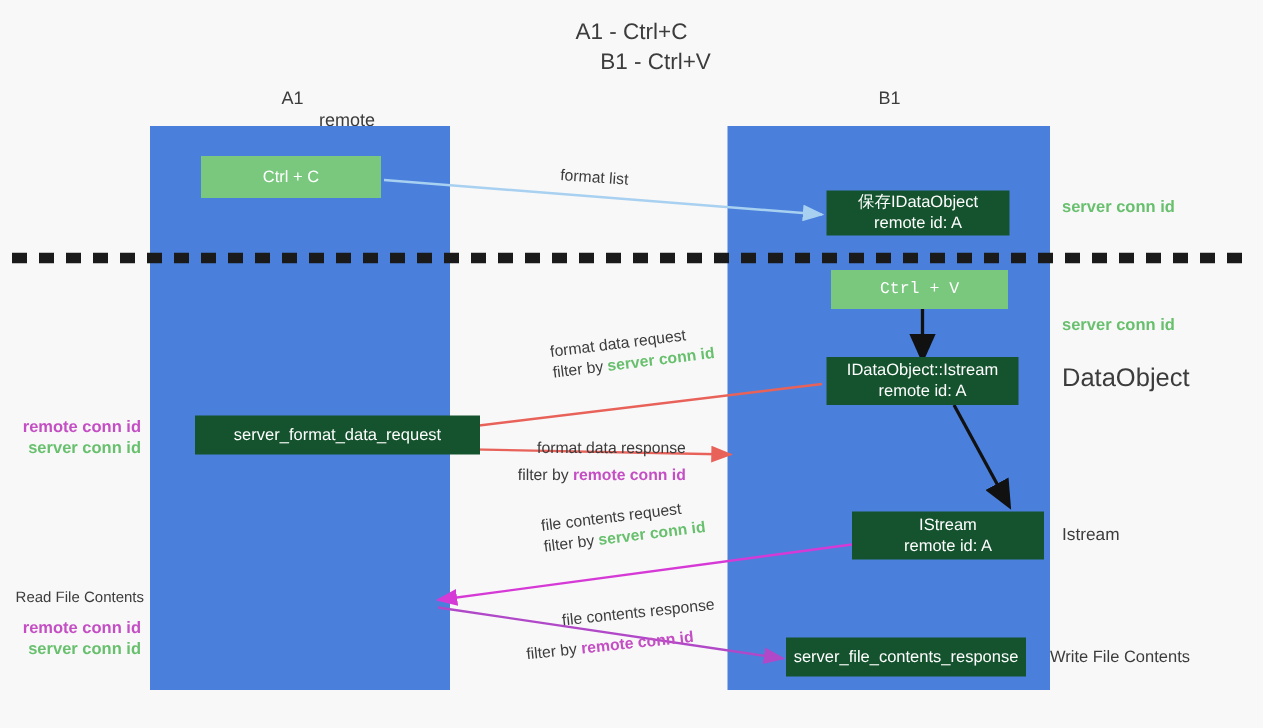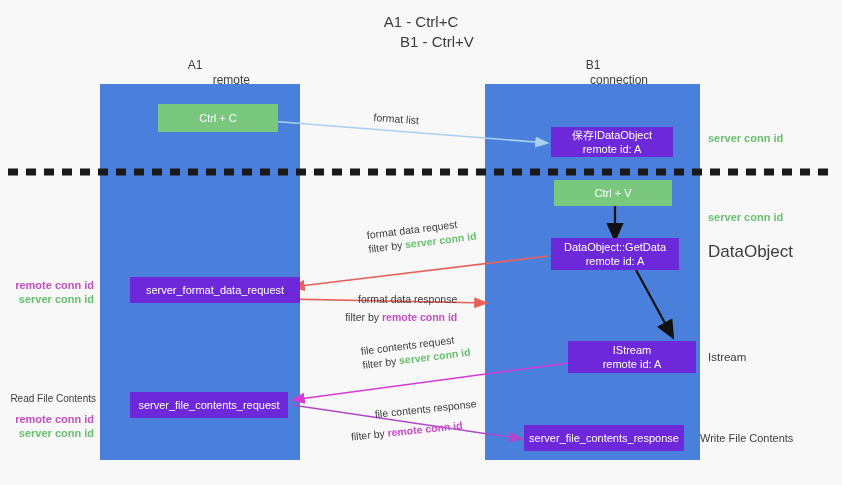--- a/index.html
+++ b/index.html
@@ -28,21 +28,21 @@
   .band{position:absolute;background:#4a80dc;}
 
   .box{
     position:absolute;box-sizing:border-box;
     display:flex;flex-direction:column;
     align-items:center;justify-content:center;
     color:#ffffff;font-size:11px;line-height:14px;
     text-align:center;
   }
   .box.green{background:#79c87e;}
-  .box.orange{background:#6d28d9;text-align:right;}
+  .box.orange{background:#14532d;text-align:right;}
   .box .l2{display:block;}
 
   .lbl{
     position:absolute;font-size:11px;line-height:14px;
     white-space:pre;
   }
   .lbl.green{color:#68c06e;font-weight:bold;}
   .lbl.purple{color:#c44ec4;font-weight:bold;}
   .lbl.dark{color:#3c3c3c;}
   .lbl.right{text-align:right;}
@@ -65,21 +65,20 @@
 
   <div class="title l1">A1 - Ctrl+C</div>
   <div class="title l2">B1 - Ctrl+V</div>
 
   <div class="col-head" style="left:140px;top:58px;width:110px;">
     <span>A1</span>
     <span class="sub">remote</span>
   </div>
   <div class="col-head" style="left:538px;top:58px;width:110px;">
     <span>B1</span>
-    <span class="sub">connection</span>
   </div>
 
   <div class="band" style="left:100px;top:84px;width:200px;height:376px;"></div>
   <div class="band" style="left:485px;top:84px;width:215px;height:376px;"></div>
 
   <svg class="overlay">
     <defs>
       <marker id="ah-blue" markerWidth="9" markerHeight="7" refX="8" refY="3.5" orient="auto">
         <polygon points="0 0, 9 3.5, 0 7" fill="#a8d0f0"></polygon>
       </marker>
@@ -107,43 +106,40 @@
 
     <line x1="548" y1="256" x2="292" y2="287" stroke="#e8625a" stroke-width="1.6" marker-end="url(#ah-red)"></line>
 
     <line x1="132" y1="296" x2="487" y2="303" stroke="#e8625a" stroke-width="1.6" marker-end="url(#ah-red)"></line>
 
     <line x1="568" y1="363" x2="292" y2="400" stroke="#d63ad6" stroke-width="1.6" marker-end="url(#ah-mag)"></line>
 
     <line x1="292" y1="405" x2="522" y2="439" stroke="#b048c8" stroke-width="1.6" marker-end="url(#ah-pur)"></line>
   </svg>
 
-  <div class="box green" style="left:134px;top:104px;width:120px;height:28px;margin-left:24px;">
+  <div class="box green" style="left:134px;top:104px;width:120px;height:28px;">
     <span>Ctrl + C</span>
   </div>
 
-  <div class="box orange" style="left:130px;top:277px;width:170px;height:26px;">
+  <div class="box orange" style="left:130px;top:277px;width:190px;height:26px;">
     <span>server_format_data_request</span>
   </div>
 
-  <div class="box orange" style="left:130px;top:392px;width:158px;height:26px;">
-    <span>server_file_contents_request</span>
-  </div>
 
   <div class="box orange" style="left:551px;top:127px;width:122px;height:30px;">
     <span>保存IDataObject</span>
     <span class="l2">remote id: A</span>
   </div>
 
-  <div class="box green" style="left:554px;top:180px;width:118px;height:26px;">
+  <div class="box green" style="left:554px;top:180px;width:118px;height:26px;font-family:Liberation Mono, monospace;">
     <span>Ctrl + V</span>
   </div>
 
   <div class="box orange" style="left:551px;top:238px;width:128px;height:32px;">
-    <span>DataObject::GetData</span>
+    <span>IDataObject::Istream</span>
     <span class="l2">remote id: A</span>
   </div>
 
 
   <div class="box orange" style="left:568px;top:341px;width:128px;height:32px;">
     <span>IStream</span>
     <span class="l2">remote id: A</span>
   </div>
 
   <div class="box orange" style="left:524px;top:425px;width:160px;height:26px;">

